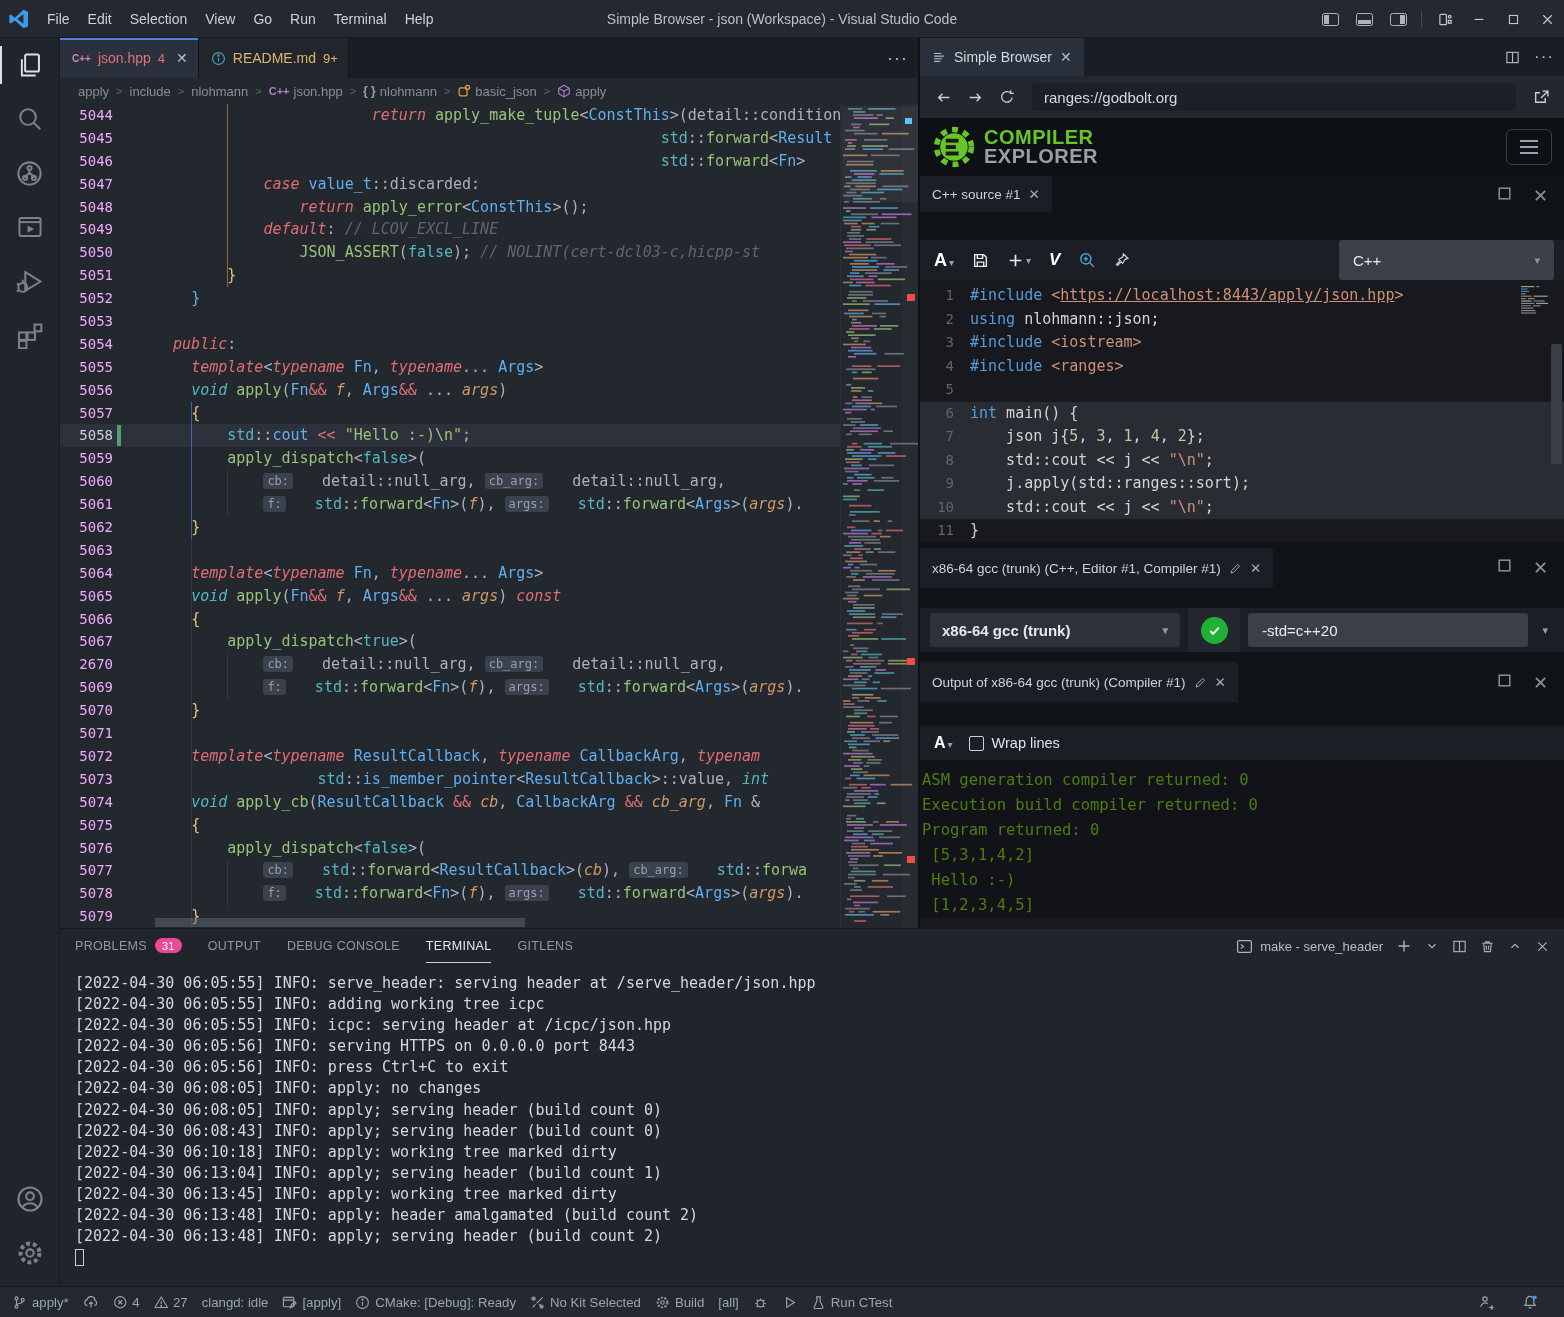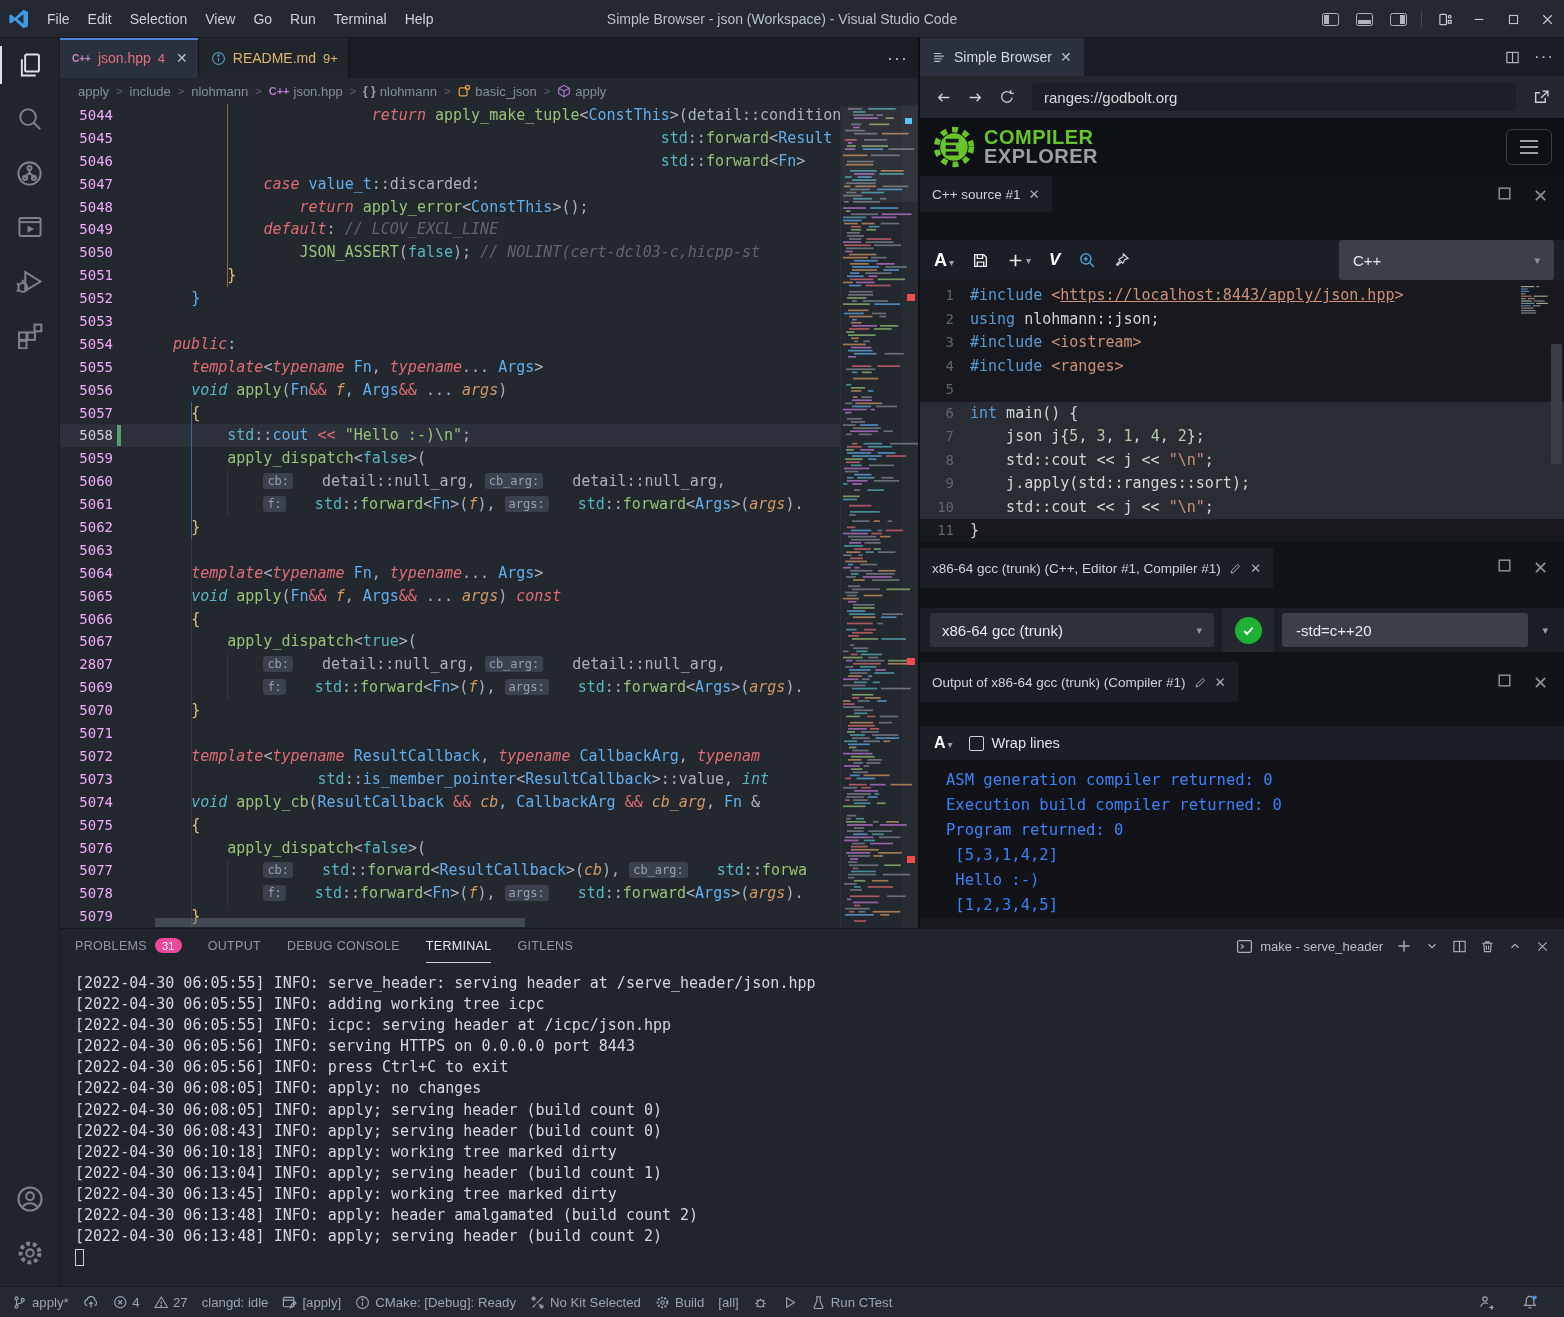--- a/index.html
+++ b/index.html
@@ -90,33 +90,33 @@
   .gb-editor{height:262px;background:#17191e;position:relative;overflow:hidden;padding-top:4px;}
   .gl{display:flex;height:23.5px;white-space:pre;position:relative;}
   .gl.hl{background:rgba(90,95,104,0.28);}
   .gl .gnum{flex:0 0 50px;text-align:right;padding-right:16px;color:#5f656e;font:14px/23.5px "DejaVu Sans Mono",monospace;}
   .gl .gtxt{font:15px/23.5px "DejaVu Sans Mono",monospace;white-space:pre;}
   .g-pp{color:#569cd6;} .g-kw{color:#569cd6;} .g-str{color:#ce9178;}
   .g-link{color:#ce9178;text-decoration:underline;} .g-num{color:#b5cea8;} .g-plain{color:#d4d4d4;}
   .gb-mini{position:absolute;right:16px;top:4px;width:28px;height:66px;}
   .gb-vscroll{position:absolute;right:2px;top:64px;width:11px;height:120px;background:#3a3e44;border-radius:2px;}
   .comp-row{height:44px;background:#1b1f25;display:flex;align-items:center;padding:0 10px;gap:8px;}
-  .comp-select{width:284px;height:34px;background:#2d3139;border-radius:3px;display:flex;align-items:center;
-               padding:0 12px;font-size:15px;color:#e6e8ea;}
+  .comp-select{width:250px;height:34px;background:#2d3139;border-radius:3px;display:flex;align-items:center;
+               padding:0 12px;font-size:15px;color:#e6e8ea;font-weight:bold;}
   .comp-select .car{margin-left:auto;color:#8f959d;font-size:11px;}
   .check-wrap{width:52px;height:44px;background:#24272d;display:flex;align-items:center;justify-content:center;}
   .check-circle{width:27px;height:27px;border-radius:50%;background:#1fb135;display:flex;align-items:center;justify-content:center;color:#fff;}
   .opts{flex:1;height:34px;background:#3b4048;border-radius:3px;display:flex;align-items:center;
         padding:0 14px;font-size:15px;color:#e8eaec;}
   .row-caret{color:#9aa0a8;font-size:11px;padding:0 6px;}
   .out-toolbar{height:34px;background:#1b1e24;display:flex;align-items:center;gap:16px;padding:0 14px;color:#e8eaed;}
   .chk{width:15px;height:15px;border:1.6px solid #cfd3d8;border-radius:2px;}
   .wrap-lbl{font-size:14.5px;color:#dfe2e6;margin-left:-8px;}
   .gb-output{background:#111318;flex:1;padding:8px 0 0 2px;}
-  .out-line{font:15.5px/25px "DejaVu Sans Mono",monospace;color:#3b82f6;white-space:pre;margin-left:24px;}
+  .out-line{font:15.5px/25px "DejaVu Sans Mono",monospace;color:#4d7c0f;white-space:pre;}
 
   
   .panel{position:absolute;left:60px;top:928px;width:1504px;height:358px;background:#20242b;border-top:1px solid #14171c;}
   .panel-header{height:34px;display:flex;align-items:center;padding:0 15px;position:relative;}
   .ptab{font-size:12.5px;color:#9198a5;margin-right:26px;height:34px;display:flex;align-items:center;gap:8px;
         letter-spacing:0.3px;border-bottom:1.5px solid transparent;}
   .ptab.active{color:#e8eaee;border-bottom-color:#cdd2da;}
   .pbadge{background:#ec4899;color:#fff;font-size:11px;border-radius:9px;padding:1.5px 7px;}
   .panel-acts{position:absolute;right:14px;top:0;height:34px;display:flex;align-items:center;gap:13px;color:#aab0bb;}
   .pa-label{font-size:13px;color:#b7bdc8;display:flex;align-items:center;gap:7px;}
@@ -347,21 +347,21 @@
           <div class="cl cur"><span class="num">5058</span><span class="gut"><span class="mod"></span></span><span class="txt"><span>        </span><span class="s-std">std</span><span class="s-plain">::</span><span class="s-type">cout</span><span class="s-plain"> </span><span class="s-op">&lt;&lt;</span><span class="s-plain"> </span><span class="s-str">"Hello :-)\n"</span><span class="s-plain">;</span></span></div>
           <div class="cl"><span class="num">5059</span><span class="gut"></span><span class="txt"><span>        </span><span class="s-fn">apply_dispatch</span><span class="s-plain">&lt;</span><span class="s-bool">false</span><span class="s-plain">&gt;(</span></span></div>
           <div class="cl"><span class="num">5060</span><span class="gut"></span><span class="txt"><span>            </span><span class="s-hint">cb:</span><span class="s-plain"> detail::null_arg, </span><span class="s-hint">cb_arg:</span><span class="s-plain"> detail::null_arg,</span></span></div>
           <div class="cl"><span class="num">5061</span><span class="gut"></span><span class="txt"><span>            </span><span class="s-hint">f:</span><span class="s-plain"> </span><span class="s-std">std</span><span class="s-plain">::</span><span class="s-fn">forward</span><span class="s-plain">&lt;</span><span class="s-type">Fn</span><span class="s-plain">&gt;(</span><span class="s-param">f</span><span class="s-plain">), </span><span class="s-hint">args:</span><span class="s-plain"> </span><span class="s-std">std</span><span class="s-plain">::</span><span class="s-fn">forward</span><span class="s-plain">&lt;</span><span class="s-type">Args</span><span class="s-plain">&gt;(</span><span class="s-param">args</span><span class="s-plain">).</span></span></div>
           <div class="cl"><span class="num">5062</span><span class="gut"></span><span class="txt"><span>    </span><span class="s-bg">}</span></span></div>
           <div class="cl"><span class="num">5063</span><span class="gut"></span><span class="txt"></span></div>
           <div class="cl"><span class="num">5064</span><span class="gut"></span><span class="txt"><span>    </span><span class="s-kw">template</span><span class="s-plain">&lt;</span><span class="s-kw">typename</span><span class="s-plain"> </span><span class="s-type">Fn</span><span class="s-plain">, </span><span class="s-kw">typename</span><span class="s-plain">... </span><span class="s-type">Args</span><span class="s-plain">&gt;</span></span></div>
           <div class="cl"><span class="num">5065</span><span class="gut"></span><span class="txt"><span>    </span><span class="s-kw2">void </span><span class="s-fn">apply</span><span class="s-plain">(</span><span class="s-type">Fn</span><span class="s-op">&amp;&amp;</span><span class="s-plain"> </span><span class="s-param">f</span><span class="s-plain">, </span><span class="s-type">Args</span><span class="s-op">&amp;&amp;</span><span class="s-plain"> ... </span><span class="s-param">args</span><span class="s-plain">) </span><span class="s-kw">const</span></span></div>
           <div class="cl"><span class="num">5066</span><span class="gut"></span><span class="txt"><span>    </span><span class="s-bg">{</span></span></div>
           <div class="cl"><span class="num">5067</span><span class="gut"></span><span class="txt"><span>        </span><span class="s-fn">apply_dispatch</span><span class="s-plain">&lt;</span><span class="s-bool">true</span><span class="s-plain">&gt;(</span></span></div>
-          <div class="cl"><span class="num">2807</span><span class="gut"></span><span class="txt"><span>            </span><span class="s-hint">cb:</span><span class="s-plain"> detail::null_arg, </span><span class="s-hint">cb_arg:</span><span class="s-plain"> detail::null_arg,</span></span></div>
+          <div class="cl"><span class="num">2670</span><span class="gut"></span><span class="txt"><span>            </span><span class="s-hint">cb:</span><span class="s-plain"> detail::null_arg, </span><span class="s-hint">cb_arg:</span><span class="s-plain"> detail::null_arg,</span></span></div>
           <div class="cl"><span class="num">5069</span><span class="gut"></span><span class="txt"><span>            </span><span class="s-hint">f:</span><span class="s-plain"> </span><span class="s-std">std</span><span class="s-plain">::</span><span class="s-fn">forward</span><span class="s-plain">&lt;</span><span class="s-type">Fn</span><span class="s-plain">&gt;(</span><span class="s-param">f</span><span class="s-plain">), </span><span class="s-hint">args:</span><span class="s-plain"> </span><span class="s-std">std</span><span class="s-plain">::</span><span class="s-fn">forward</span><span class="s-plain">&lt;</span><span class="s-type">Args</span><span class="s-plain">&gt;(</span><span class="s-param">args</span><span class="s-plain">).</span></span></div>
           <div class="cl"><span class="num">5070</span><span class="gut"></span><span class="txt"><span>    </span><span class="s-bg">}</span></span></div>
           <div class="cl"><span class="num">5071</span><span class="gut"></span><span class="txt"></span></div>
           <div class="cl"><span class="num">5072</span><span class="gut"></span><span class="txt"><span>    </span><span class="s-kw">template</span><span class="s-plain">&lt;</span><span class="s-kw">typename</span><span class="s-plain"> </span><span class="s-type">ResultCallback</span><span class="s-plain">, </span><span class="s-kw">typename</span><span class="s-plain"> </span><span class="s-type">CallbackArg</span><span class="s-plain">, </span><span class="s-kw">typenam</span></span></div>
           <div class="cl"><span class="num">5073</span><span class="gut"></span><span class="txt"><span>                  </span><span class="s-std">std</span><span class="s-plain">::</span><span class="s-type">is_member_pointer</span><span class="s-plain">&lt;</span><span class="s-type">ResultCallback</span><span class="s-plain">&gt;::value, </span><span class="s-kw2">int</span></span></div>
           <div class="cl"><span class="num">5074</span><span class="gut"></span><span class="txt"><span>    </span><span class="s-kw2">void </span><span class="s-fn">apply_cb</span><span class="s-plain">(</span><span class="s-type">ResultCallback</span><span class="s-plain"> </span><span class="s-op">&amp;&amp;</span><span class="s-plain"> </span><span class="s-param">cb</span><span class="s-plain">, </span><span class="s-type">CallbackArg</span><span class="s-plain"> </span><span class="s-op">&amp;&amp;</span><span class="s-plain"> </span><span class="s-param">cb_arg</span><span class="s-plain">, </span><span class="s-type">Fn</span><span class="s-plain"> &amp;</span></span></div>
           <div class="cl"><span class="num">5075</span><span class="gut"></span><span class="txt"><span>    </span><span class="s-bg">{</span></span></div>
           <div class="cl"><span class="num">5076</span><span class="gut"></span><span class="txt"><span>        </span><span class="s-fn">apply_dispatch</span><span class="s-plain">&lt;</span><span class="s-bool">false</span><span class="s-plain">&gt;(</span></span></div>
           <div class="cl"><span class="num">5077</span><span class="gut"></span><span class="txt"><span>            </span><span class="s-hint">cb:</span><span class="s-plain"> </span><span class="s-std">std</span><span class="s-plain">::</span><span class="s-fn">forward</span><span class="s-plain">&lt;</span><span class="s-type">ResultCallback</span><span class="s-plain">&gt;(</span><span class="s-param">cb</span><span class="s-plain">), </span><span class="s-hint">cb_arg:</span><span class="s-plain"> </span><span class="s-std">std</span><span class="s-plain">::</span><span class="s-fn">forwa</span></span></div>
           <div class="cl"><span class="num">5078</span><span class="gut"></span><span class="txt"><span>            </span><span class="s-hint">f:</span><span class="s-plain"> </span><span class="s-std">std</span><span class="s-plain">::</span><span class="s-fn">forward</span><span class="s-plain">&lt;</span><span class="s-type">Fn</span><span class="s-plain">&gt;(</span><span class="s-param">f</span><span class="s-plain">), </span><span class="s-hint">args:</span><span class="s-plain"> </span><span class="s-std">std</span><span class="s-plain">::</span><span class="s-fn">forward</span><span class="s-plain">&lt;</span><span class="s-type">Args</span><span class="s-plain">&gt;(</span><span class="s-param">args</span><span class="s-plain">).</span></span></div>

